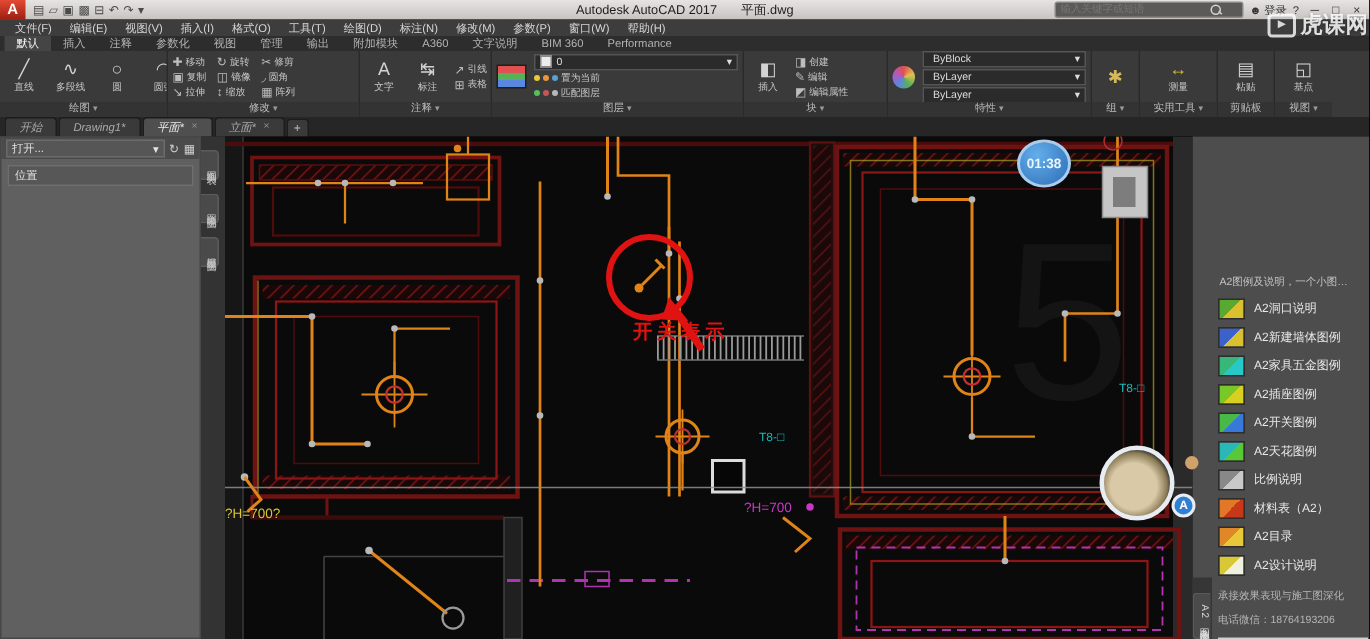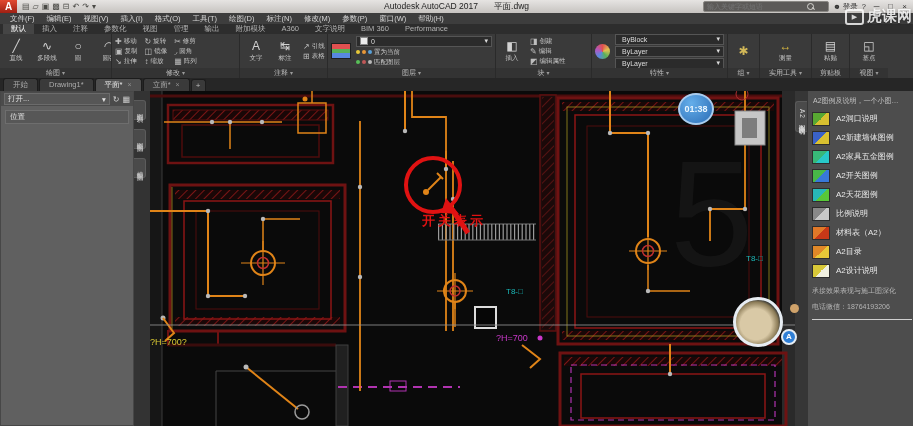--- a/index.html
+++ b/index.html
@@ -54,21 +54,21 @@
   .bulbrow{display:flex;gap:2px;align-items:center;}
   .dot{width:4px;height:4px;border-radius:50%;flex:none;}
   .minibtn{font-size:6.5px;color:#c6c6c6;white-space:nowrap;}
   .propicon{width:15px;height:15px;border-radius:50%;flex:none;
     background:conic-gradient(#e05050,#e0c050,#58b058,#5888e0,#b058c0,#e05050);}
   
   #filetabs{position:absolute;left:0;top:78px;width:913px;height:13px;background:#262626;
     display:flex;align-items:flex-end;padding-left:3px;box-sizing:border-box;}
   .ftab{height:12px;line-height:12px;padding:0 9px;font-size:7.5px;background:#3a3a3a;color:#ababab;
     border:1px solid #1c1c1c;border-bottom:none;border-radius:3px 3px 0 0;margin-right:1px;
-    display:flex;gap:5px;align-items:center;white-space:nowrap;}
+    display:flex;gap:5px;align-items:center;white-space:nowrap;font-style:italic;}
   .ftab.active{background:#4f4f4f;color:#ededed;}
   .ftab .close{display:none;color:#8f8f8f;font-size:7px;}
   .ftab.closable .close{display:inline;}
   .newtab{width:13px;height:11px;background:#3a3a3a;border:1px solid #1c1c1c;border-bottom:none;
     border-radius:3px 3px 0 0;color:#bbb;font-size:8px;line-height:11px;text-align:center;}
   
   #leftpanel{position:absolute;left:0;top:91px;width:150px;height:335px;}
   .lp-body{position:absolute;left:0;top:0;width:134px;height:335px;background:#606060;border:1px solid #474747;box-sizing:border-box;}
   .lp-header{height:14px;background:#4b4b4b;display:flex;align-items:center;padding:0 3px;gap:3px;}
   .lp-dd{flex:1;display:flex;align-items:center;justify-content:space-between;background:#565656;
@@ -79,21 +79,21 @@
   .lp-tabs{position:absolute;left:134px;top:0;width:16px;height:335px;background:#333;display:flex;flex-direction:column;align-items:flex-start;}
   .lp-tab{writing-mode:vertical-rl;font-size:6.5px;letter-spacing:1px;color:#c4c4c4;background:#4a4a4a;
     border:1px solid #5c5c5c;border-left:none;border-radius:0 3px 3px 0;padding:7px 1px;margin-top:9px;}
   
   #canvas{position:absolute;left:150px;top:91px;width:645px;height:335px;background:#0a0a0a;}
   svg text{font-family:"Liberation Sans",sans-serif;}
   .timer{position:absolute;left:528px;top:2px;width:36px;height:32px;border-radius:50%;
     background:radial-gradient(circle at 35% 30%,#64aeea,#2c6db6);border:2px solid #a9cdef;
     color:#eaf6ff;font-size:9px;font-weight:bold;display:flex;align-items:center;justify-content:center;box-sizing:border-box;}
   
-  #sidebar{position:absolute;left:795px;top:91px;width:118px;height:335px;background:#4d4d4d;display:flex;}
+  #sidebar{position:absolute;left:795px;top:91px;width:118px;height:335px;background:#4d4d4d;display:flex;align-items:flex-end;}
   .sb-strip{width:13px;background:#363636;display:flex;flex-direction:column;align-items:flex-start;}
   .sb-vtab{writing-mode:vertical-rl;font-size:6.5px;letter-spacing:1px;color:#ddd;background:#4a4a4a;
     border:1px solid #5a5a5a;border-right:none;border-radius:3px 0 0 3px;padding:7px 1px;margin-top:10px;}
   .sb-content{flex:1;padding:3px 5px 0 4px;overflow:hidden;}
   .sb-header{font-size:7px;color:#c3c3c3;white-space:nowrap;overflow:hidden;padding:2px 1px 3px 1px;}
   .pal-item{display:flex;align-items:center;gap:6px;height:19px;}
   .pal-icon{width:16px;height:12px;border:1px solid #2d2d2d;flex:none;
     background:linear-gradient(135deg,var(--c1) 0 50%,var(--c2) 50% 100%);}
   .pal-item.line-icon .pal-icon{height:3px;border:none;background:linear-gradient(90deg,var(--c1),var(--c2));}
   .pal-label{font-size:8px;color:#e8e8e8;white-space:nowrap;}
@@ -625,20 +625,24 @@
           <div class="pal-item">
             <span class="pal-icon" style="--c1: #3a62c8; --c2: #d8c030;"></span>
             <span class="pal-label">A2新建墙体图例</span>
           </div>
 
           <div class="pal-item">
             <span class="pal-icon" style="--c1: #38b878; --c2: #28c8c8;"></span>
             <span class="pal-label">A2家具五金图例</span>
           </div>
 
+          <div class="pal-item">
+            <span class="pal-icon" style="--c1: #78c828; --c2: #d8d020;"></span>
+            <span class="pal-label">A2插座图例</span>
+          </div>
 
           <div class="pal-item">
             <span class="pal-icon" style="--c1: #48b848; --c2: #3878d8;"></span>
             <span class="pal-label">A2开关图例</span>
           </div>
 
           <div class="pal-item">
             <span class="pal-icon" style="--c1: #28b8b8; --c2: #58c838;"></span>
             <span class="pal-label">A2天花图例</span>
           </div>

